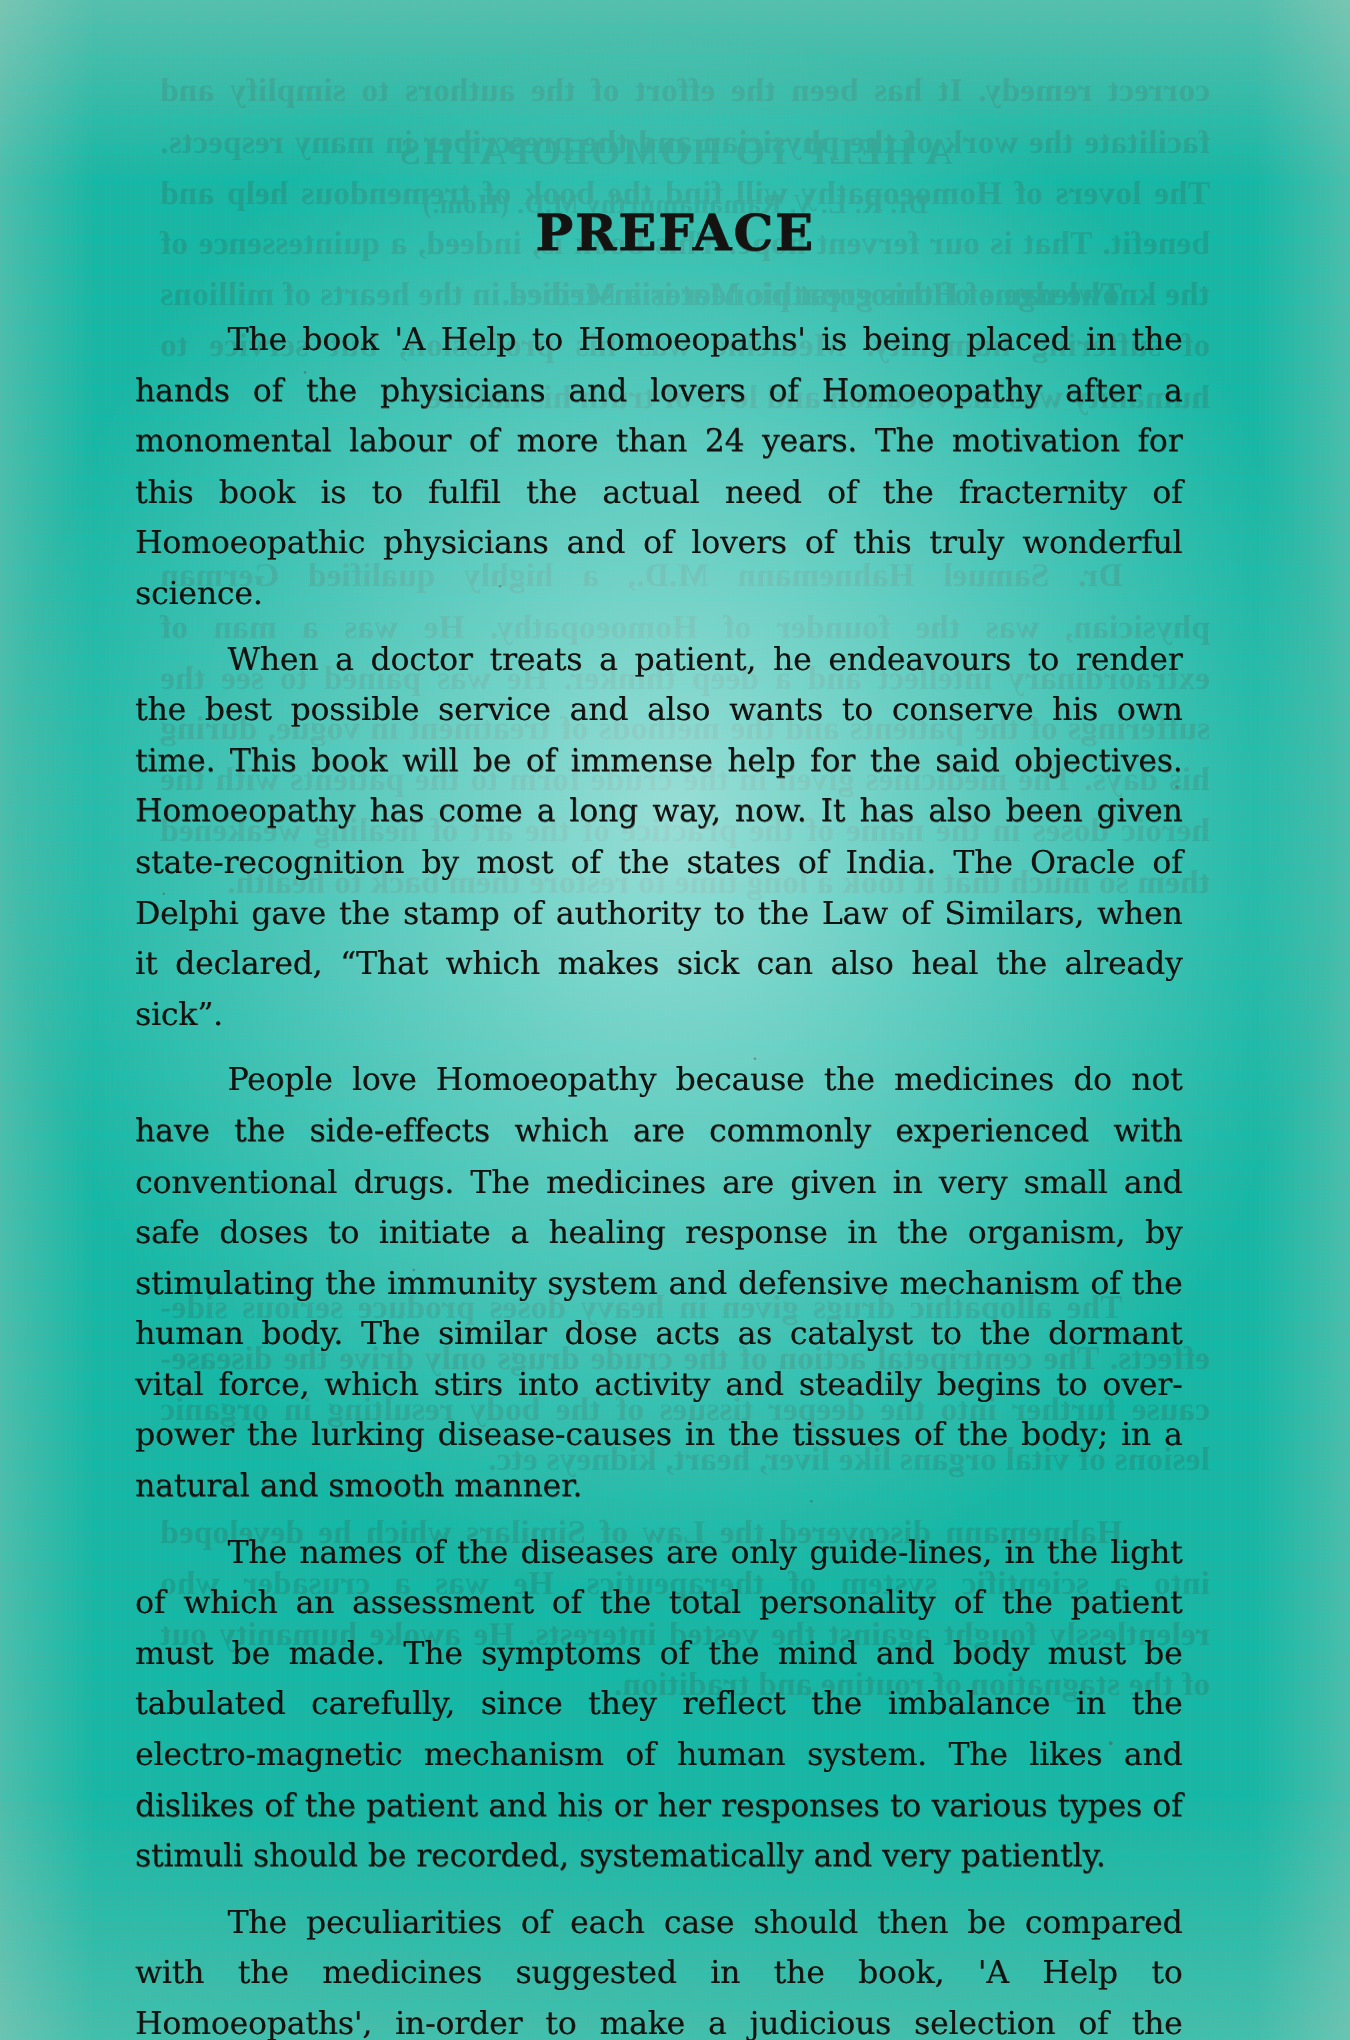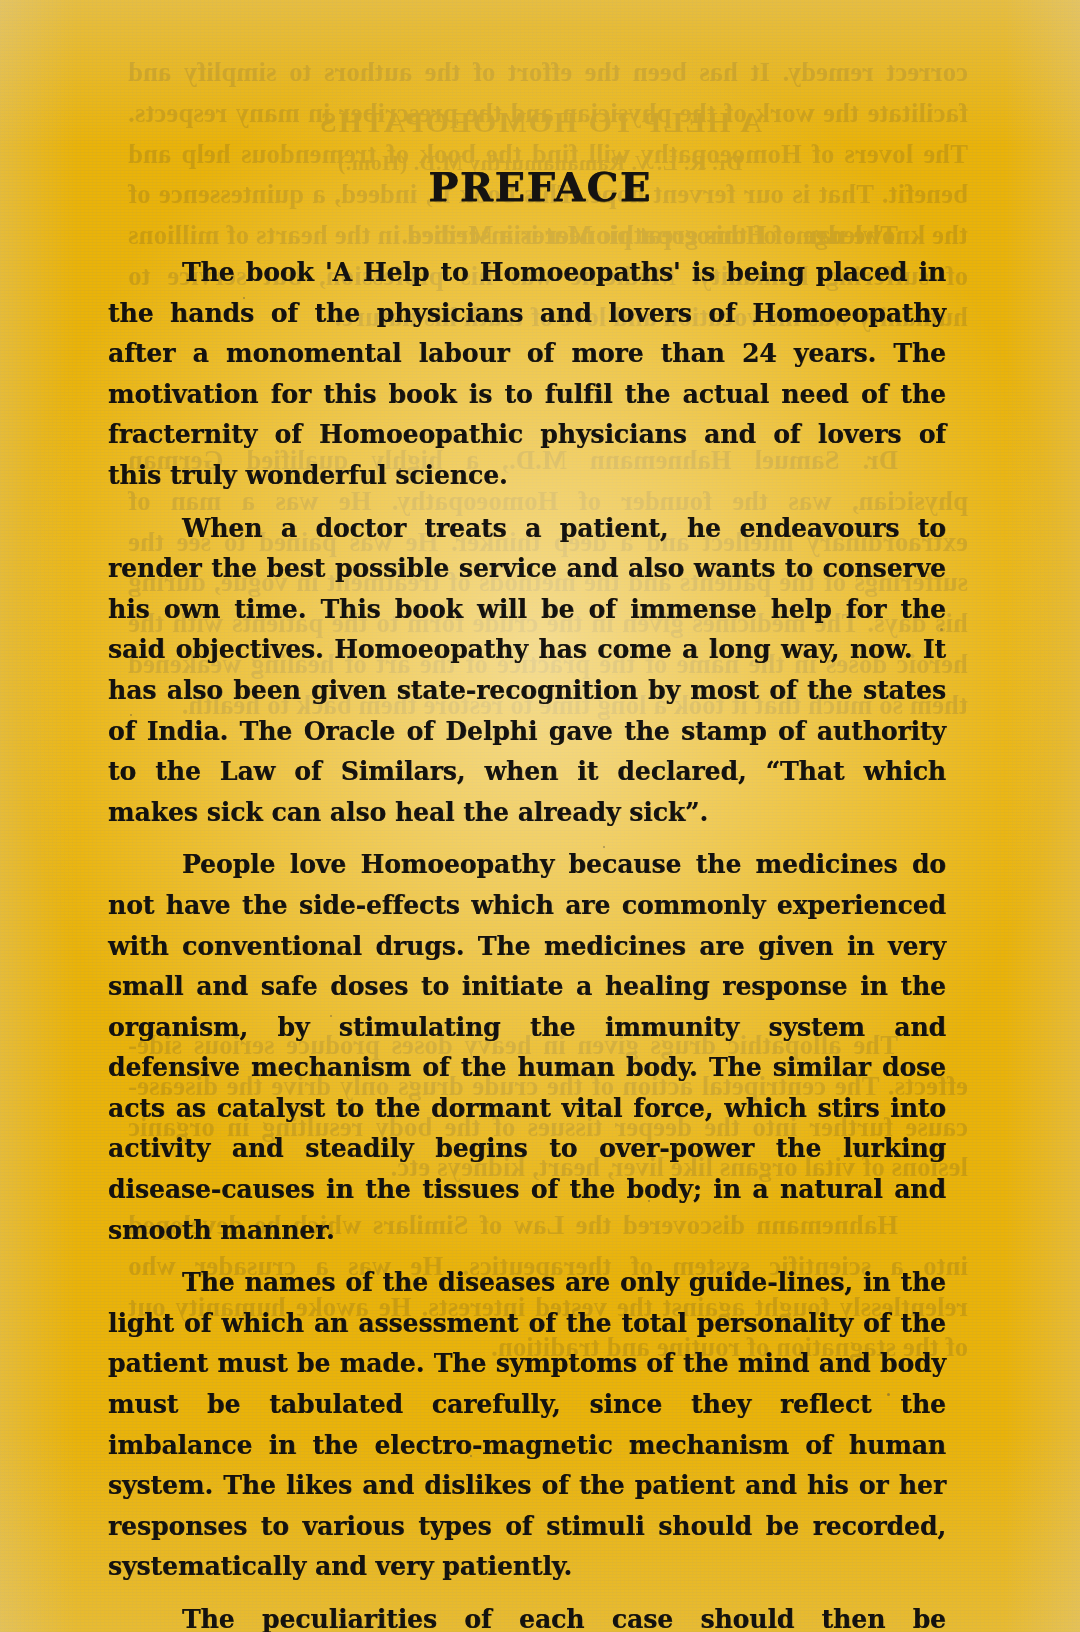--- a/index.html
+++ b/index.html
@@ -12,21 +12,21 @@
     height: 1632px;
     overflow: hidden;
     font-family: "Liberation Serif", "DejaVu Serif", serif;
   }
 
   
   .page {
     position: relative;
     width: 1080px;
     height: 1632px;
-    background: #eab308;
+    background: #14b8a6;
     overflow: hidden;
   }
   
   .page::before {
     content: "";
     position: absolute;
     inset: 0;
     background:
       radial-gradient(ellipse 70% 55% at 50% 40%, rgba(255,255,255,0.55) 0%, rgba(255,255,255,0) 70%),
       linear-gradient(180deg, rgba(222,214,196,0.30) 0%, rgba(255,255,255,0) 9%, rgba(255,255,255,0) 88%, rgba(224,216,198,0.22) 100%),
@@ -113,21 +113,21 @@
     width: 838px;
   }
 
   .para {
     margin: 0 0 12px 0;
     text-indent: 74px;
     text-align: justify;
     font-family: "DejaVu Serif", "Liberation Serif", serif;
     font-size: 25.2px;
     line-height: 40.6px;
-    font-weight: bold;
+    font-weight: normal;
     color: #14120f;
     letter-spacing: -0.15px;
     word-spacing: 0.2px;
     -webkit-font-smoothing: none;
     text-shadow: 0.35px 0.2px 0.3px rgba(25,22,18,0.55);
   }
   .para:last-child { margin-bottom: 0; }
   
   .para.continued { text-align-last: justify; }
 

